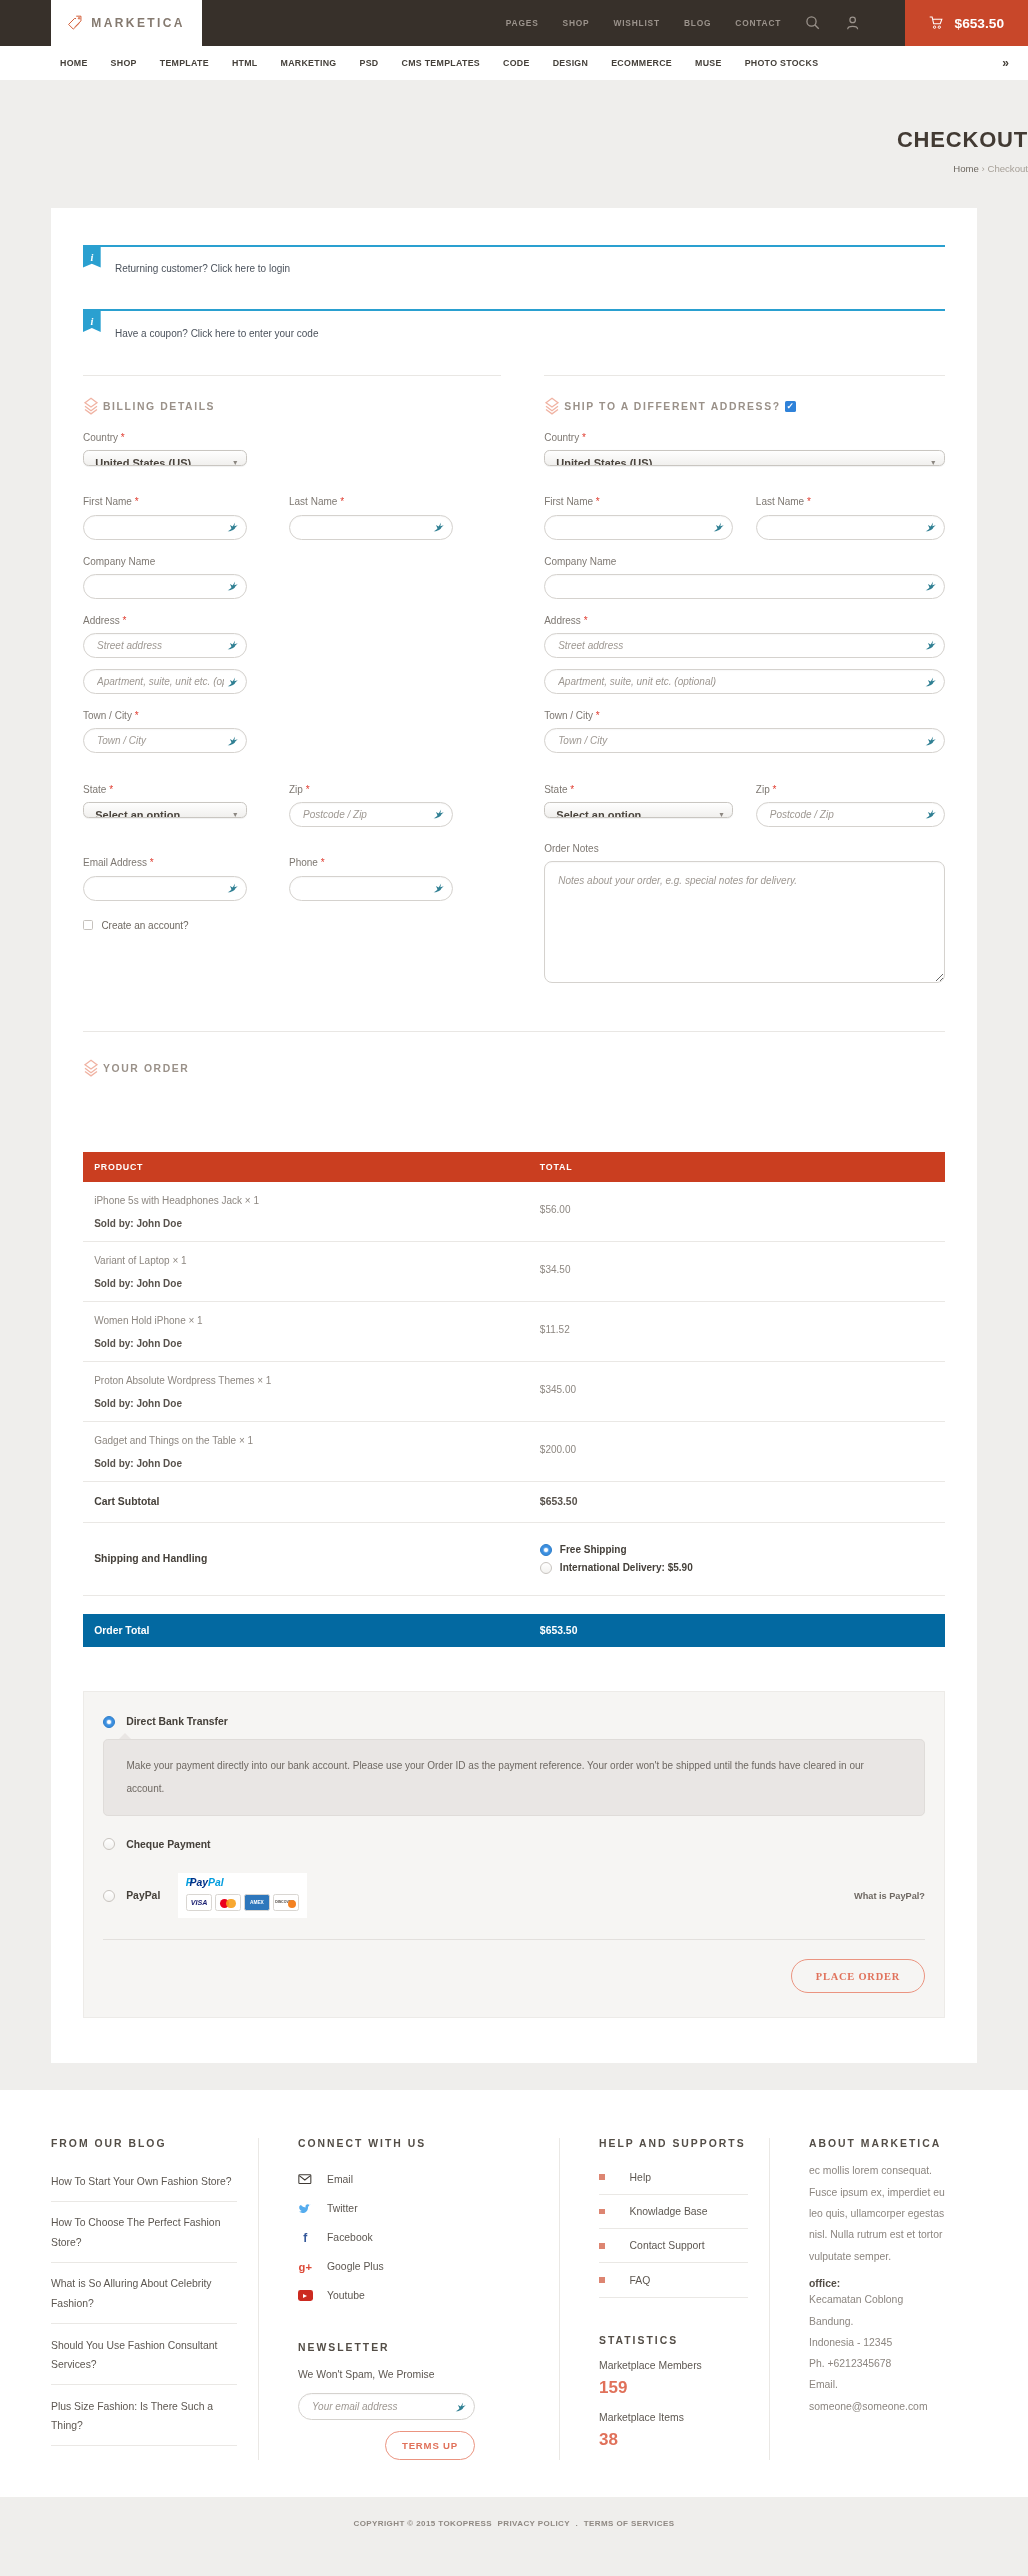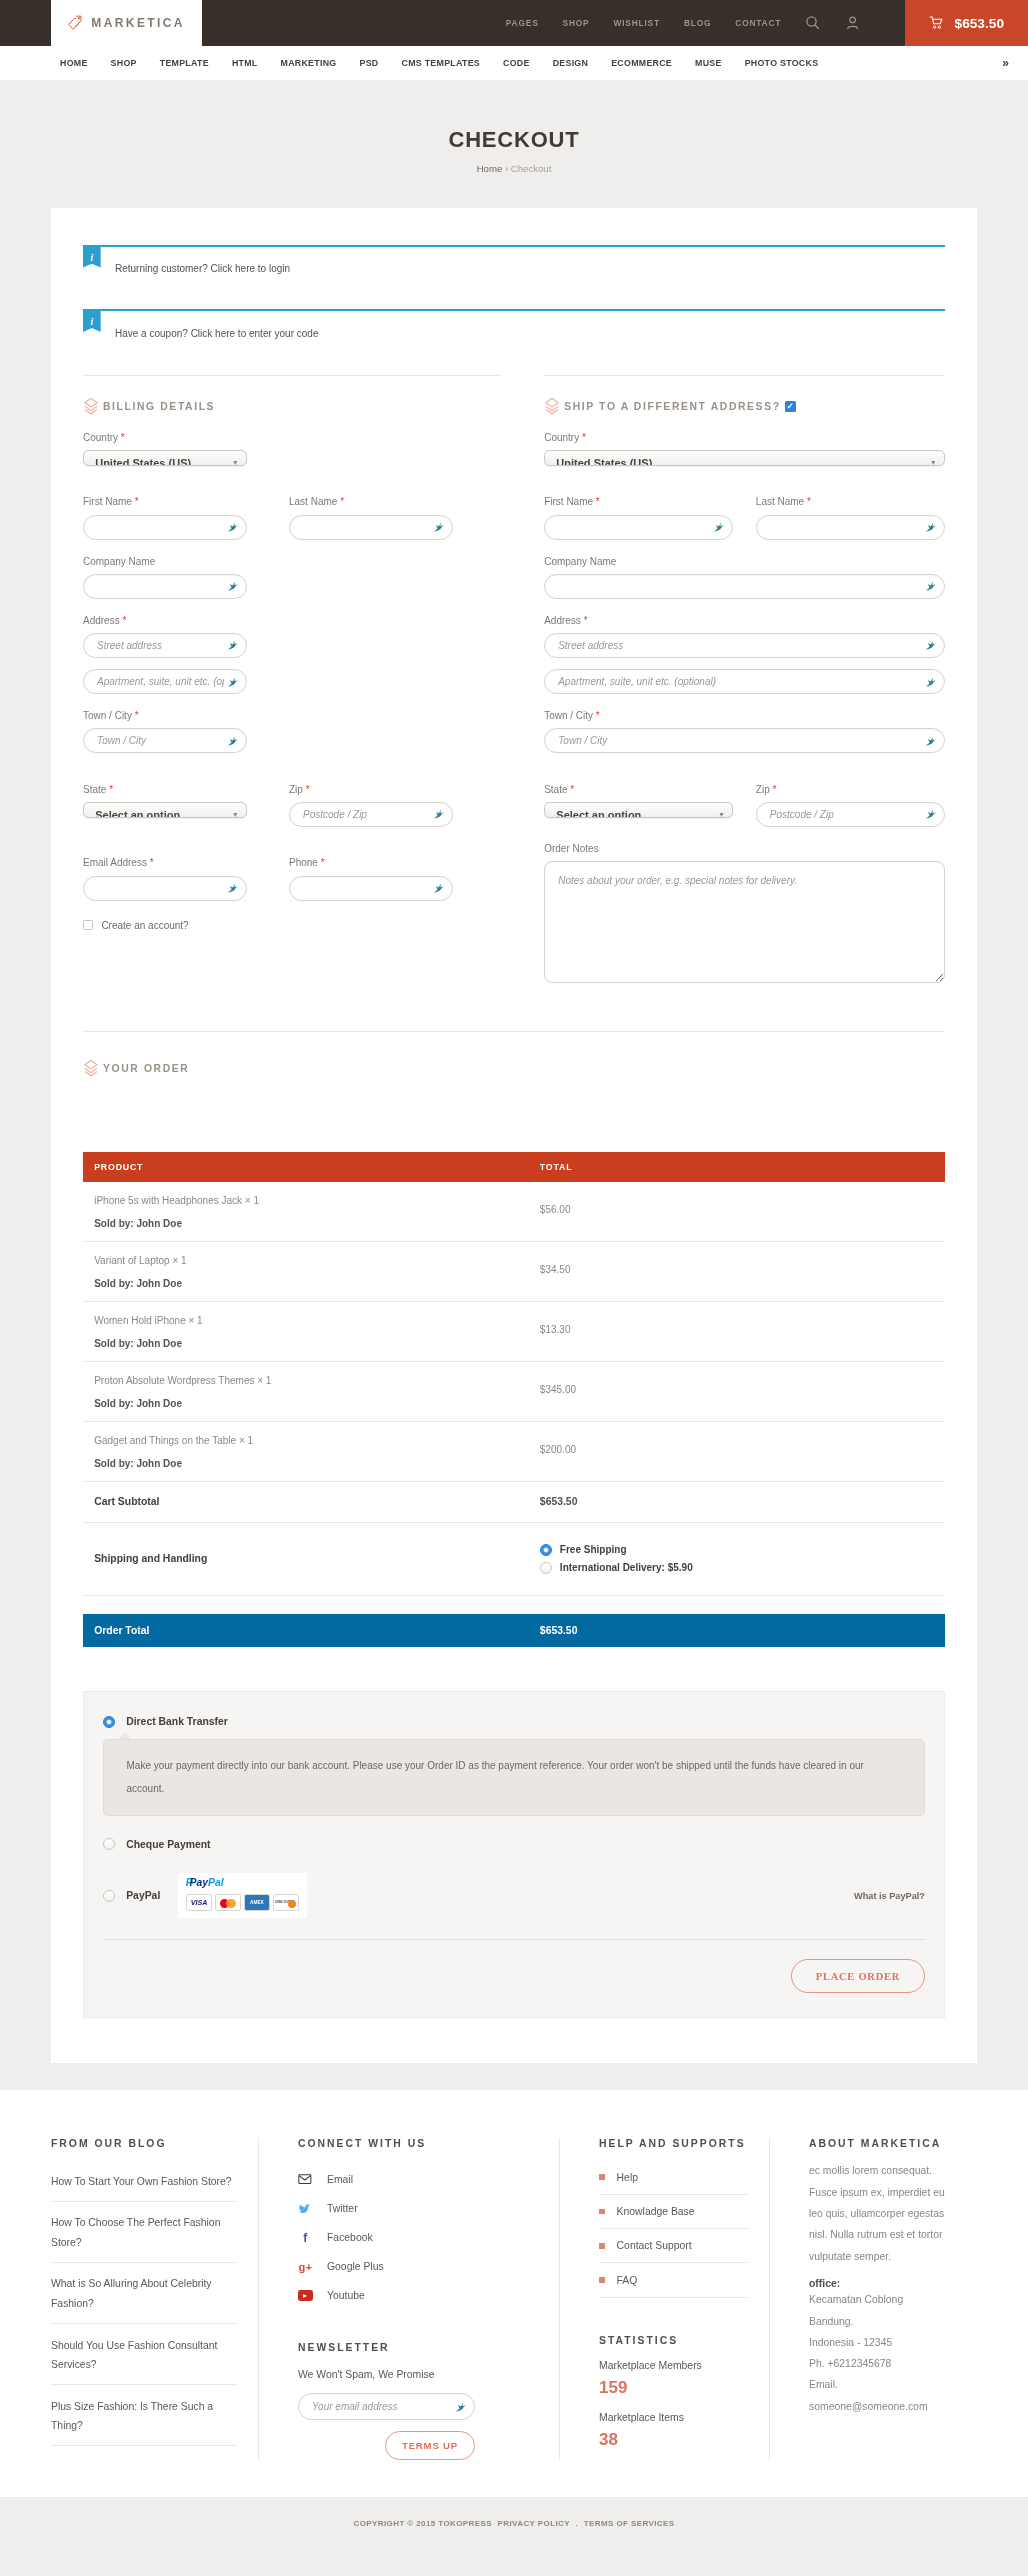--- a/index.html
+++ b/index.html
@@ -21,21 +21,21 @@
   .hicon { width:15.3px; height:15.3px; display:block; }
   .cart-box { height:46px; margin-left:21px; background:#c8472a; display:flex; align-items:center;
     gap:10.4px; padding:0 24px; color:#fff; font-size:13.7px; font-weight:bold; }
 
   
   .cat-nav { background:#fff; height:34px; display:flex; align-items:center; gap:23px; padding:0 19px 0 60px; }
   .cat-nav a { color:#45403a; font-size:8.8px; font-weight:bold; letter-spacing:0.3px; }
   .cat-expand { margin-left:auto; color:#45403a; font-size:12px; font-weight:bold; }
 
   
-  .hero { text-align:center; padding:47px 0 34px; }
+  .hero { text-align:right; padding:47px 0 34px; }
   .hero h1 { margin:0 0 9.6px; font-size:22px; letter-spacing:0.8px; color:#423a33; font-weight:bold; }
   .breadcrumb { font-size:9.6px; color:#a7a098; }
   .breadcrumb .home { color:#6e6861; }
 
   
   .card { background:#fff; margin:0 51px; padding:37px 32px 45px; }
 
   .notice { border-top:2.4px solid #2aa0d0; position:relative; padding:13.7px 0 9.6px 32px; margin-bottom:24px; }
   .notice-badge { position:absolute; left:0; top:0; width:17.7px; height:21px; background:#2aa0d0; color:#fff;
     font-family:"Liberation Serif", serif; font-style:italic; font-weight:bold; font-size:10.4px;
@@ -148,21 +148,21 @@
   .yt { width:15.3px; height:10.4px; background:#cc2a20; border-radius:2.4px; display:flex; align-items:center; justify-content:center; }
   .yt i { width:0; height:0; border-top:2.4px solid transparent; border-bottom:2.4px solid transparent; border-left:4px solid #fff; display:block; }
   .nl-head { margin-top:32px !important; }
   .nl-tag { font-size:10.4px; color:#5d5751; margin:16px 0 13px; }
   .nl-box { width:177px; }
   .nl-box input.pill { height:27px; border-radius:14.5px; }
   .signup-row { text-align:right; margin-top:11.2px; }
   .signup-btn { background:#fff; border:1.6px solid #eb9480; color:#e0715a; border-radius:15.3px;
     padding:8px 16px; font-size:9.6px; font-weight:bold; letter-spacing:0.8px; font-family:inherit; cursor:pointer; }
   .help-list { list-style:none; margin:4.8px 0 0; padding:0; }
-  .help-list li { display:flex; align-items:center; gap:12px; font-size:10.4px; color:#5d5751; padding:11.2px 0; border-bottom:0.8px solid #eae8e5; }
+  .help-list li { display:flex; align-items:center; gap:25px; font-size:10.4px; color:#5d5751; padding:11.2px 0; border-bottom:0.8px solid #eae8e5; }
   .sq { width:5.6px; height:5.6px; background:#dd8571; flex:0 0 auto; }
   .stats-head { margin-top:37px !important; }
   .stat-label { font-size:10.4px; color:#5d5751; margin-top:14.5px; }
   .stat-num { font-size:17px; font-weight:bold; color:#e0715a; margin-top:6.4px; }
   .about-txt { font-size:10.4px; color:#8c8680; line-height:2.05; margin-top:3.2px; }
   .office { font-size:10.4px; font-weight:bold; color:#534d46; margin-top:11.2px; }
   .addr { font-size:10.4px; color:#8c8680; line-height:2.05; }
 
   .copybar { background:#efeeec; height:53px; display:flex; align-items:center; justify-content:center;
     gap:5.6px; font-size:8px; letter-spacing:0.4px; color:#8f8983; font-weight:bold; }
@@ -505,21 +505,21 @@
           <div class="oname">Variant of Laptop × 1</div>
           <div class="osold">Sold by: John Doe</div>
         </div>
         <div class="oprice">$34.50</div>
       </div>
       <div class="orow">
         <div class="cprod">
           <div class="oname">Women Hold iPhone × 1</div>
           <div class="osold">Sold by: John Doe</div>
         </div>
-        <div class="oprice">$13.30</div>
+        <div class="oprice">$11.52</div>
       </div>
       <div class="orow">
         <div class="cprod">
           <div class="oname">Proton Absolute Wordpress Themes × 1</div>
           <div class="osold">Sold by: John Doe</div>
         </div>
         <div class="oprice">$345.00</div>
       </div>
       <div class="orow">
         <div class="cprod">

